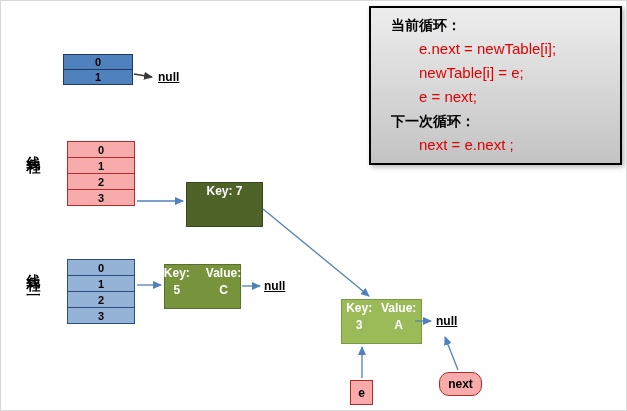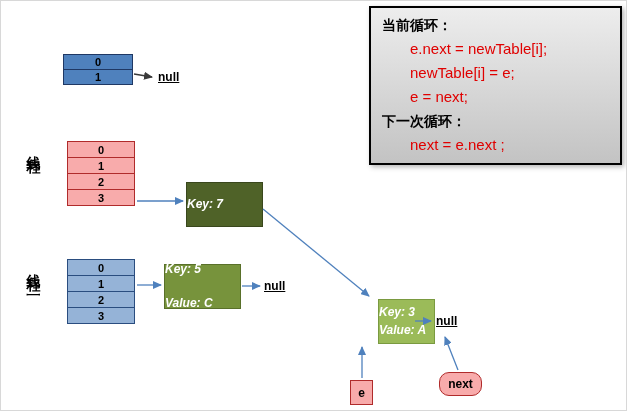--- a/index.html
+++ b/index.html
@@ -4,21 +4,21 @@
 <style>
   * { margin:0; padding:0; box-sizing:border-box; }
   html,body { background:#ffffff; font-family:"Liberation Sans", sans-serif; }
   .canvas { position:relative; width:627px; height:411px; background:#ffffff;
             border:1px solid #d8d8d8; overflow:hidden; }
   #arrow-svg { position:absolute; left:0; top:0; width:627px; height:411px;
                pointer-events:none; z-index:4; }
 
   
   .code-panel { position:absolute; left:368px; top:5px; width:253px; height:159px;
-                border:2px solid #000; padding:5px 11px;
+                border:2px solid #000; padding:5px 20px;
                 background:linear-gradient(180deg,#ededed 0%,#d6d6d6 55%,#c3c3c3 100%);
                 box-shadow:2px 2px 5px rgba(0,0,0,.3); z-index:2; }
   .cp-label { font-size:14px; font-weight:bold; color:#000; line-height:24px; }
   .cp-code  { font-size:15px; font-weight:normal; color:#e00000; line-height:24px;
               padding-left:28px; white-space:nowrap; }
 
   
   .table { position:absolute; z-index:2; }
   .cell  { text-align:center; font-weight:bold; color:#000; border:1px solid;
            margin-top:-1px; }
@@ -29,25 +29,25 @@
   .blue-table .cell { width:68px; height:17px; line-height:16px; font-size:11px;
                       background:#95b3d7; border-color:#2a4d7f; }
 
   
   .thread-label { position:absolute; writing-mode:vertical-rl; text-orientation:upright;
                   font-size:14px; font-weight:bold; color:#000; letter-spacing:6px;
                   z-index:2; }
 
   
   .node { position:absolute; width:77px; height:45px; color:#fff; font-weight:bold;
-          font-size:12px; display:flex; flex-direction:column;
-          justify-content:center; line-height:1.45; z-index:2;font-style:italic; }
+          font-size:12px; text-align:center; display:flex; flex-direction:row;
+          justify-content:center; line-height:1.45; z-index:2; }
   .node-key7 { left:185px; top:181px; background:#4f6228; border:1px solid #39471d; }
   .node-key5 { left:163px; top:263px; background:#77933c; border:1px solid #59702a;gap:16px; }
-  .node-key3 { left:340px; top:298px; width:57px; background:#9bbb59; border:1px solid #7a9a40;margin-left:37px; }
+  .node-key3 { left:340px; top:298px; width:81px; background:#9bbb59; border:1px solid #7a9a40; }
 
   
   .null-label { position:absolute; font-size:12px; font-weight:bold; color:#000; z-index:2;text-decoration:underline; }
 
   
   .ptr { position:absolute; background:#f8abab; border:1px solid #b02b2b;
          font-size:12px; font-weight:bold; color:#000; display:flex;
          align-items:center; justify-content:center; z-index:2; }
   .ptr-e    { left:349px; top:379px; width:23px; height:25px; }
   .ptr-next { left:438px; top:371px; width:43px; height:24px;border-radius:10px; }

